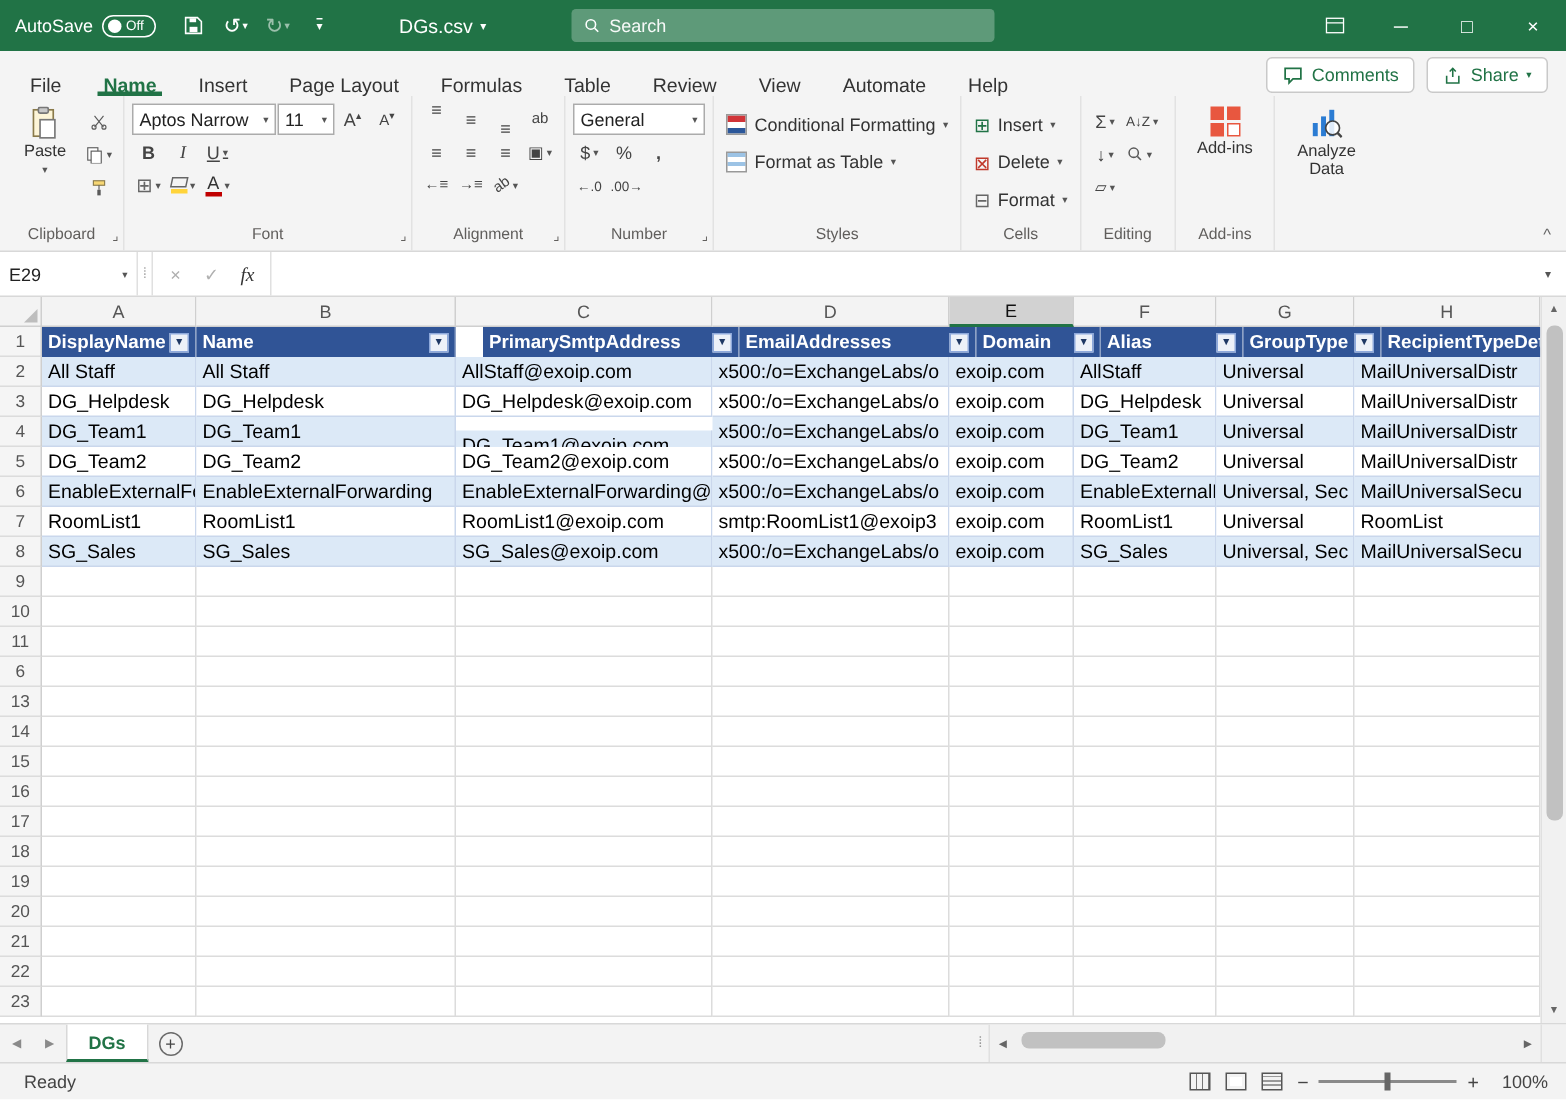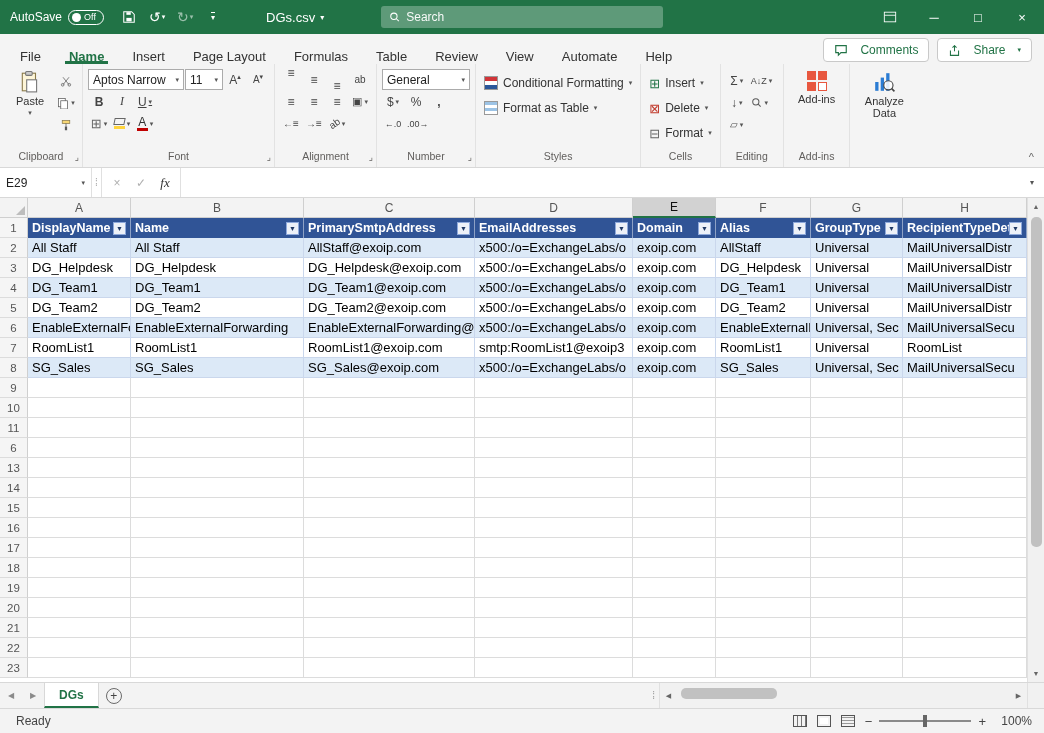--- a/index.html
+++ b/index.html
@@ -26,21 +26,21 @@
   .tb-right { margin-left:auto; display:flex; height:34px; }
   .winbtn { width:44px; height:34px; background:none; border:none; color:#fff; font-size:13px; display:flex; align-items:center; justify-content:center; cursor:default; }
 
   
   .ribbontabs { height:30px; background:#f4f4f4; display:flex; align-items:flex-end; flex-shrink:0; }
   .tabs { display:flex; height:100%; align-items:flex-end; padding-left:6px; }
   .rtab { padding:0 14px; display:flex; align-items:center; font-size:13px; color:#333; cursor:default; position:relative; }
   .rtab.active { color:var(--green,#217346); font-weight:bold; }
   .rtab.active::after { content:""; position:absolute; left:10px; right:10px; bottom:0; height:3px; background:var(--green,#217346); }
   .tabs-right { margin-left:auto; display:flex; align-items:center; gap:8px; padding-right:12px; padding-bottom:2px; }
-  .pillbtn { height:24px; border:1px solid #c9c9c9; border-radius:4px; background:#fff; color:var(--green,#217346); font-size:12px; display:flex; align-items:center; gap:12px; padding:0 10px; cursor:default; font-family:"Liberation Sans",sans-serif; }
+  .pillbtn { height:24px; border:1px solid #c9c9c9; border-radius:4px; background:#fff; color:var(--green,#217346); font-size:12px; display:flex; align-items:center; gap:5px; padding:0 10px; cursor:default; font-family:"Liberation Sans",sans-serif; }
   .pillbtn .mini { font-size:7px; }
 
   
   .ribbon { height:104px; background:#f4f4f4; border-bottom:1px solid #d8d8d8; display:flex; flex-shrink:0; position:relative; }
   .grp { display:flex; flex-direction:column; border-right:1px solid #e2e2e2; padding:3px 5px 0; }
   .gcontent { flex:1; display:flex; align-items:flex-start; }
   .glabel { height:17px; font-size:10.5px; color:#605e5c; text-align:center; position:relative; padding:0 10px; }
   .launcher { position:absolute; right:-2px; top:2px; font-size:9px; color:#605e5c; }
   .bigbtn { width:50px; display:flex; flex-direction:column; align-items:center; gap:2px; background:none; border:none; font-size:11px; color:#333; padding-top:4px; cursor:default; font-family:"Liberation Sans",sans-serif; }
   .bigbtn .mini { font-size:7px; color:#555; }
@@ -547,21 +547,21 @@
           <div class="grow">
             <div class="rowh">1</div>
             <div class="cell th" style="width: 103px;">
               <span class="thtext">DisplayName</span>
               <span class="filter">▼</span>
             </div>
             <div class="cell th" style="width: 173px;">
               <span class="thtext">Name</span>
               <span class="filter">▼</span>
             </div>
-            <div class="cell th" style="width: 171px;">
+            <div class="cell th" style="width: 171px; margin-left: 18px;">
               <span class="thtext">PrimarySmtpAddress</span>
               <span class="filter">▼</span>
             </div>
             <div class="cell th" style="width: 158px;">
               <span class="thtext">EmailAddresses</span>
               <span class="filter">▼</span>
             </div>
             <div class="cell th" style="width: 83px;">
               <span class="thtext">Domain</span>
               <span class="filter">▼</span>
@@ -598,21 +598,21 @@
             <div class="cell data" style="width: 158px;">x500:/o=ExchangeLabs/o</div>
             <div class="cell data" style="width: 83px;">exoip.com</div>
             <div class="cell data" style="width: 95px;">DG_Helpdesk</div>
             <div class="cell data" style="width: 92px;">Universal</div>
             <div class="cell data" style="width: 124px;">MailUniversalDistr</div>
           </div>
           <div class="grow">
             <div class="rowh">4</div>
             <div class="cell data band" style="width: 103px;">DG_Team1</div>
             <div class="cell data band" style="width: 173px;">DG_Team1</div>
-            <div class="cell data band" style="width: 171px;">DG_Team1@exoip.com</div>
+            <div class="cell data band" style="width: 171px; margin-top: 9px;">DG_Team1@exoip.com</div>
             <div class="cell data band" style="width: 158px;">x500:/o=ExchangeLabs/o</div>
             <div class="cell data band" style="width: 83px;">exoip.com</div>
             <div class="cell data band" style="width: 95px;">DG_Team1</div>
             <div class="cell data band" style="width: 92px;">Universal</div>
             <div class="cell data band" style="width: 124px;">MailUniversalDistr</div>
           </div>
           <div class="grow">
             <div class="rowh">5</div>
             <div class="cell data" style="width: 103px;">DG_Team2</div>
             <div class="cell data" style="width: 173px;">DG_Team2</div>

